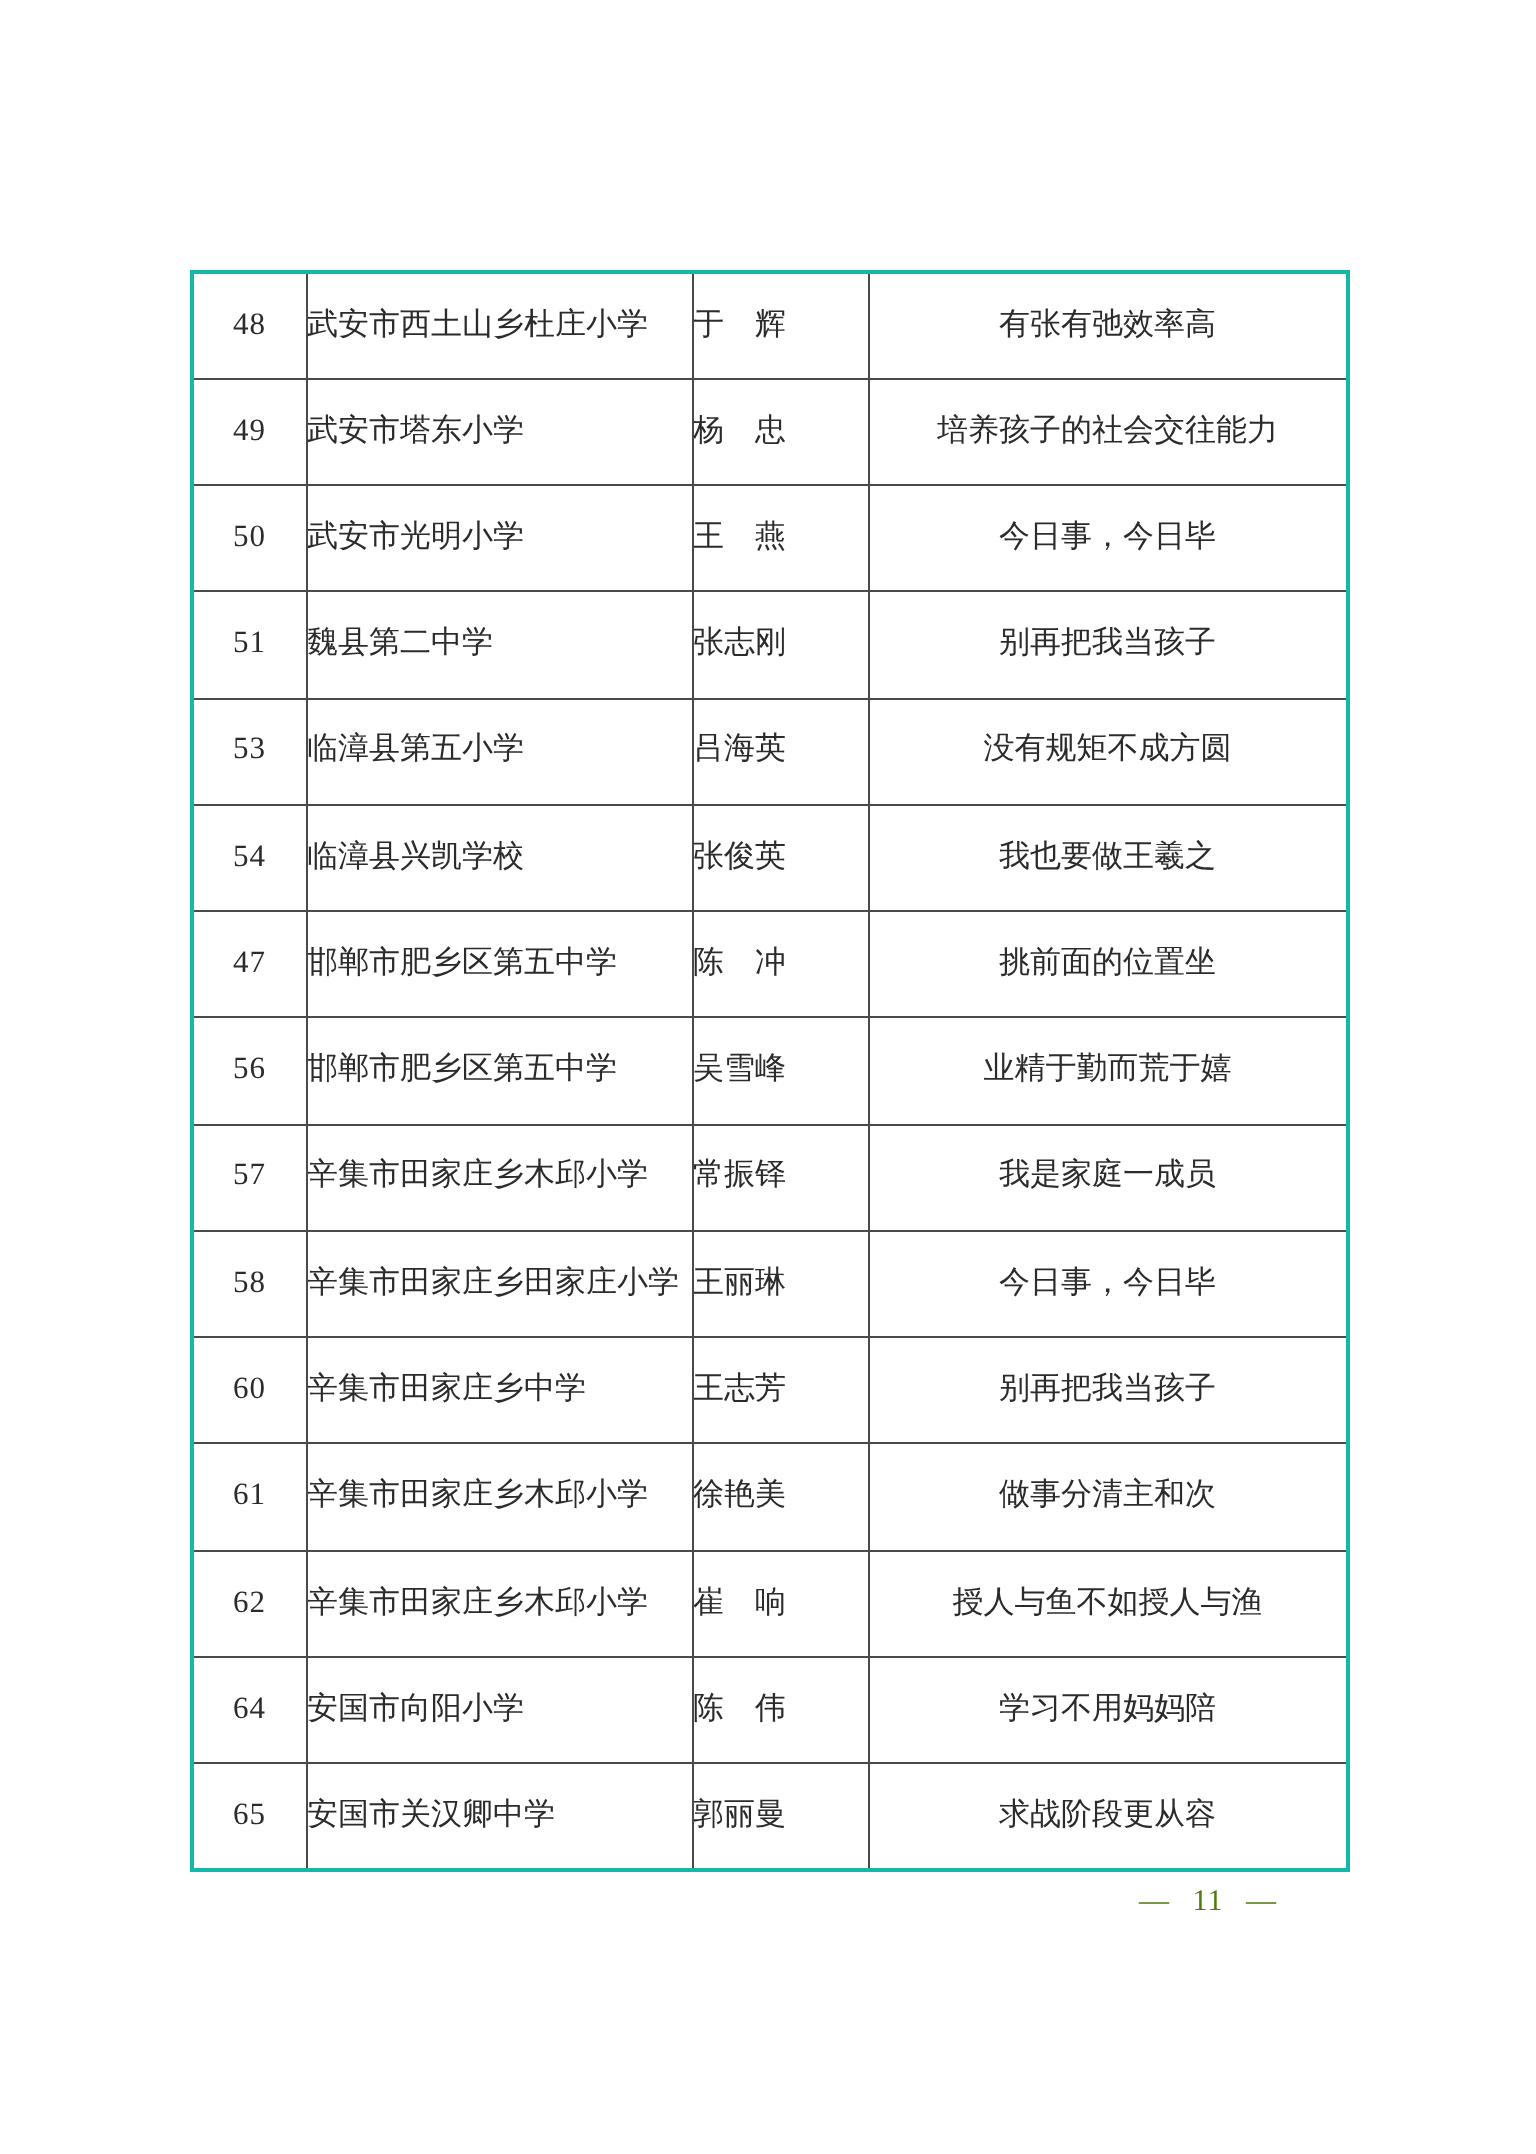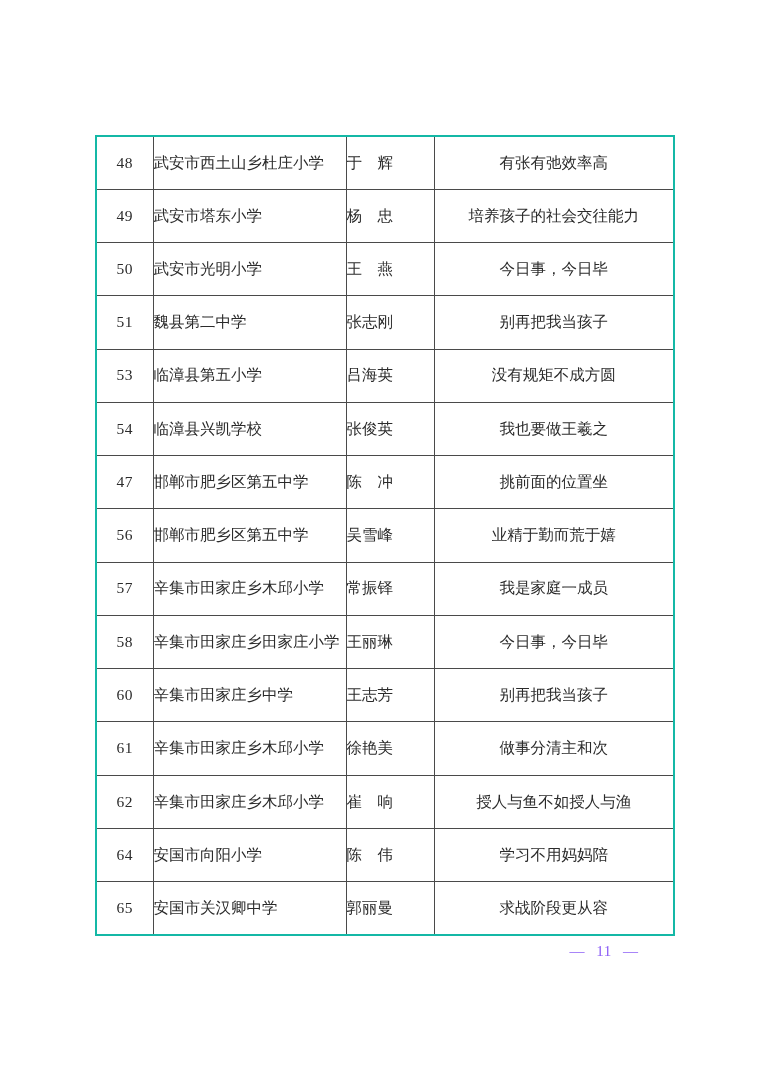--- a/index.html
+++ b/index.html
@@ -54,21 +54,21 @@
     text-align: center;
     padding-left: 11px;
   }
   .page-number {
     position: absolute;
     top: 943px;
     left: 556px;
     width: 96px;
     text-align: center;
     font-size: 15px;
-    color: #8b5cf6;
+    color: #4d7c0f;
     word-spacing: 7px;
     letter-spacing: 0.5px;
   }
 </style>
 </head>
 <body>
 
 <div class="page">
 
   <table class="roster">

